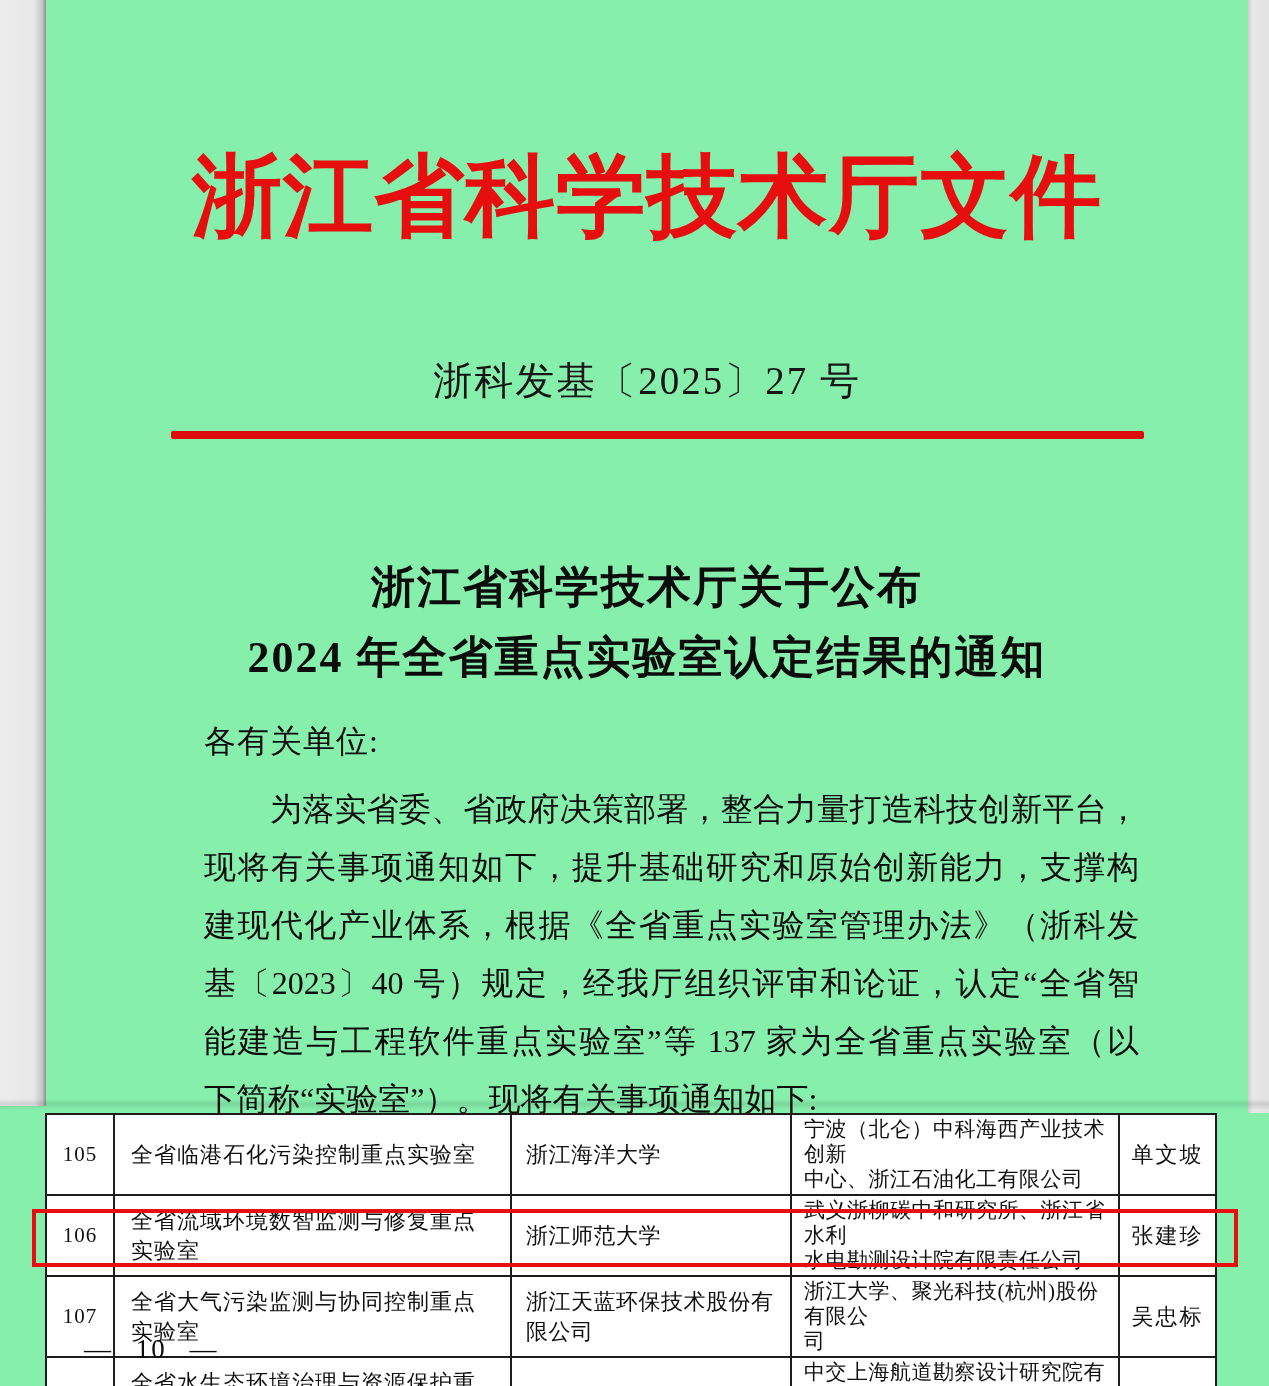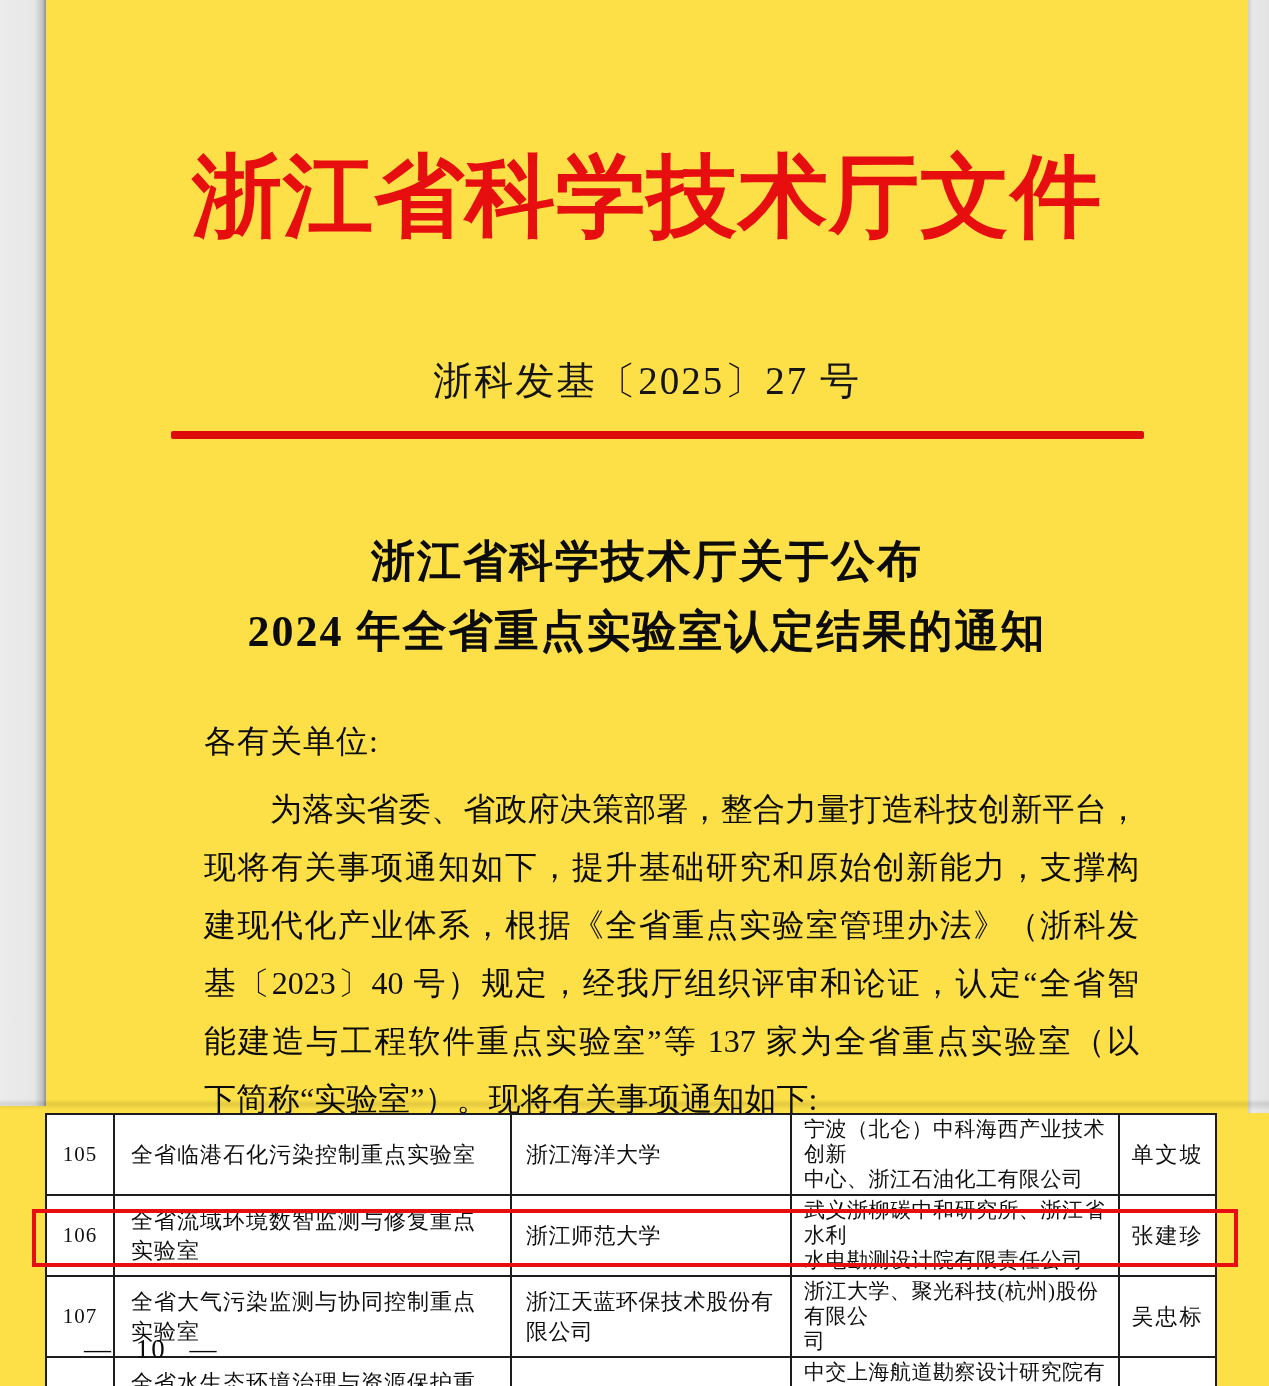--- a/index.html
+++ b/index.html
@@ -1,20 +1,20 @@
 <!DOCTYPE html>
 <html><head>
 <meta charset="utf-8">
 <style>
   html, body { margin: 0; padding: 0; background: #ffffff; }
   .stage {
     position: relative;
     width: 1269px;
     height: 1386px;
-    background: #fde047;
+    background: #86efac;
     overflow: hidden;
     font-family: "Liberation Serif", serif;
     color: #111111;
     --red: #e60e0e;
     --rule-red: #dd0b0b;
   }
   
   .edge-left {
     position: absolute; left: 0; top: 0; width: 46px; height: 1106px;
     background: linear-gradient(to right, #ececec 0%, #e7e7e7 74%, #c4c4c4 92%, #8f8f8f 100%);
@@ -36,21 +36,21 @@
     position: absolute; left: 46px; width: 1202px; top: 354px;
     text-align: center; font-size: 39px; letter-spacing: 2px; color: #151515;
   }
   .red-rule {
     position: absolute; left: 171px; top: 431px; width: 973px; height: 8px;
     background: var(--rule-red); border-radius: 2px;
   }
   .notice-title {
     position: absolute; left: 46px; width: 1202px;
     text-align: center; font-size: 44px; font-weight: 700;
-    letter-spacing: 2px; color: #0c0c0c; white-space: nowrap;
+    letter-spacing: 2px; color: #0c0c0c; white-space: nowrap; margin-top: 26px;
   }
   .notice-title.l1 { top: 532px; }
   .notice-title.l2 { top: 602px; }
   .salutation {
     position: absolute; left: 204px; top: 720px;
     font-size: 32px; letter-spacing: 1px; color: #0c0c0c;
   }
   .body-paragraph {
     position: absolute; left: 204px; top: 786px; width: 935px;
   }

